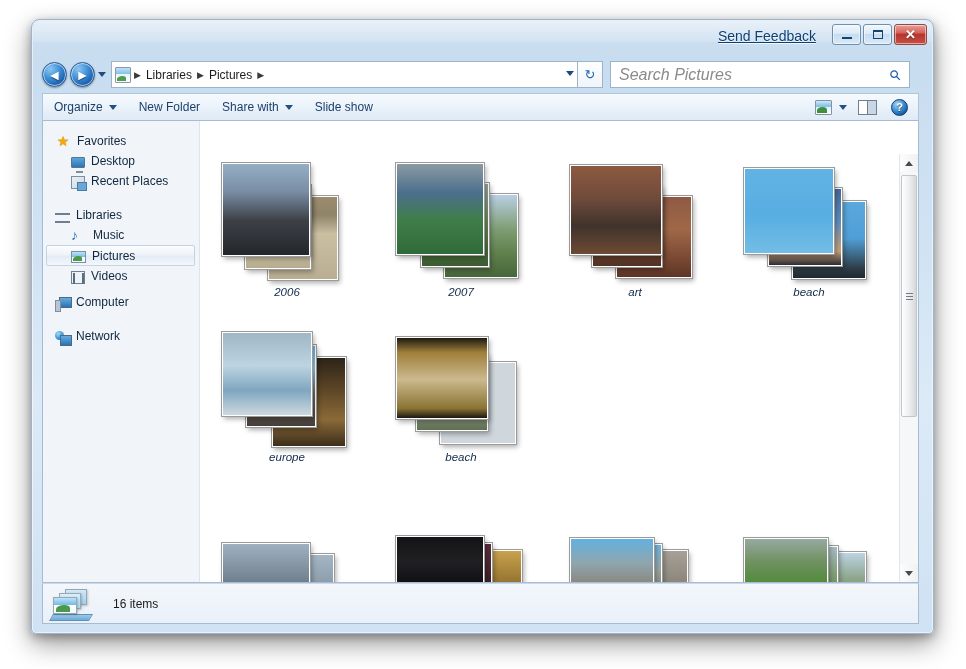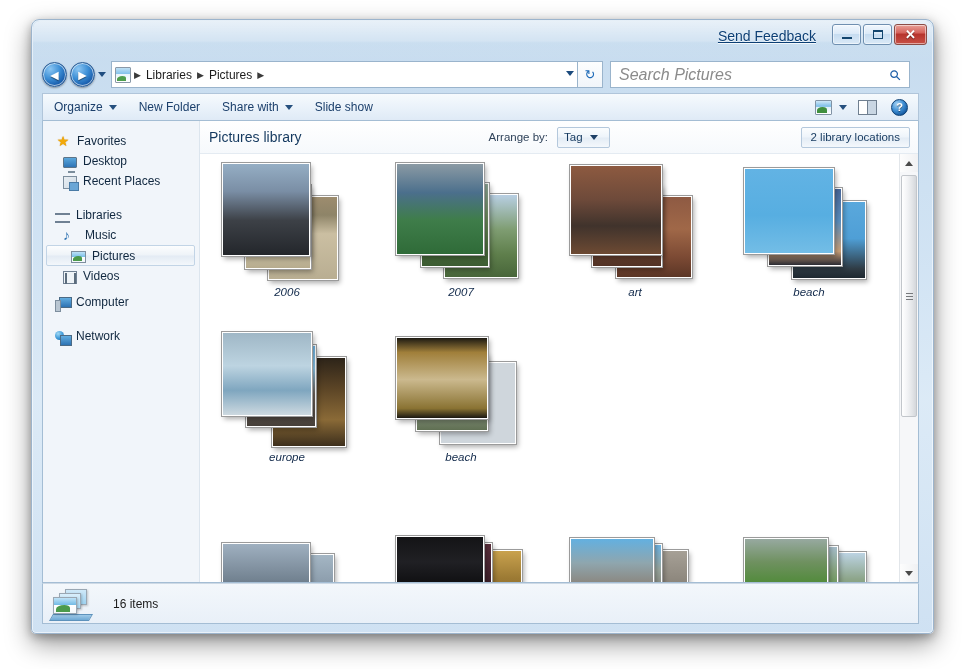--- a/index.html
+++ b/index.html
@@ -192,21 +192,21 @@
     padding-top: 10px;
     overflow: hidden;
     position: relative;
   }
   .nav-group { margin-bottom: 6px; }
   .nav-row {
     display:flex; align-items:center; height: 20px;
     padding-left: 12px; font-size: 12px; color:#10273f; cursor:pointer;
     white-space: nowrap;
   }
-  .nav-row.child { padding-left: 20px; }
+  .nav-row.child { padding-left: 28px; }
   .nav-row.selected {
     background: linear-gradient(to bottom, #fcfdfe 0%, #eef3f8 48%, #e3ebf4 52%, #f3f7fb 100%);
     border: 1px solid #c2d4e6;
     border-radius: 2px;
     margin: 0 4px 0 3px;
     padding-left: 24px;
     height: 21px;
   }
   .nav-ico { width: 16px; height: 16px; margin-right: 6px; flex:0 0 auto; position:relative; }
 
@@ -499,31 +499,20 @@
       <div class="nav-group" style="margin-top:14px">
         <div class="nav-row">
           <span class="nav-ico ico-network"></span>
           <span>Network</span>
         </div>
       </div>
     </div>
 
     <div id="list-pane">
 
-      <div id="library-header">
-        <span id="library-title">Pictures library</span>
-        <span id="arrange-label">Arrange by:</span>
-        <div id="arrange-select">
-          <span>Tag</span>
-          <span class="sel-caret"></span>
-        </div>
-        <div id="library-locations">
-          <span>2 library locations</span>
-        </div>
-      </div>
 
       <div id="items-area">
         <div id="items-grid">
             <div class="item-row">
               <div class="grid-item">
                 <div class="stack">
                   <div class="photo" style="width: 70px; height: 84px; left: 46px; bottom: 2px; z-index: 10;">
                     <div class="inner" style="background: linear-gradient(rgb(157, 140, 110) 0%, rgb(142, 132, 104) 22%, rgb(203, 191, 162) 45%, rgb(185, 174, 146) 100%);"></div>
                   </div>
                   <div class="photo" style="width: 66px; height: 84px; left: 23px; bottom: 13px; z-index: 11;">

